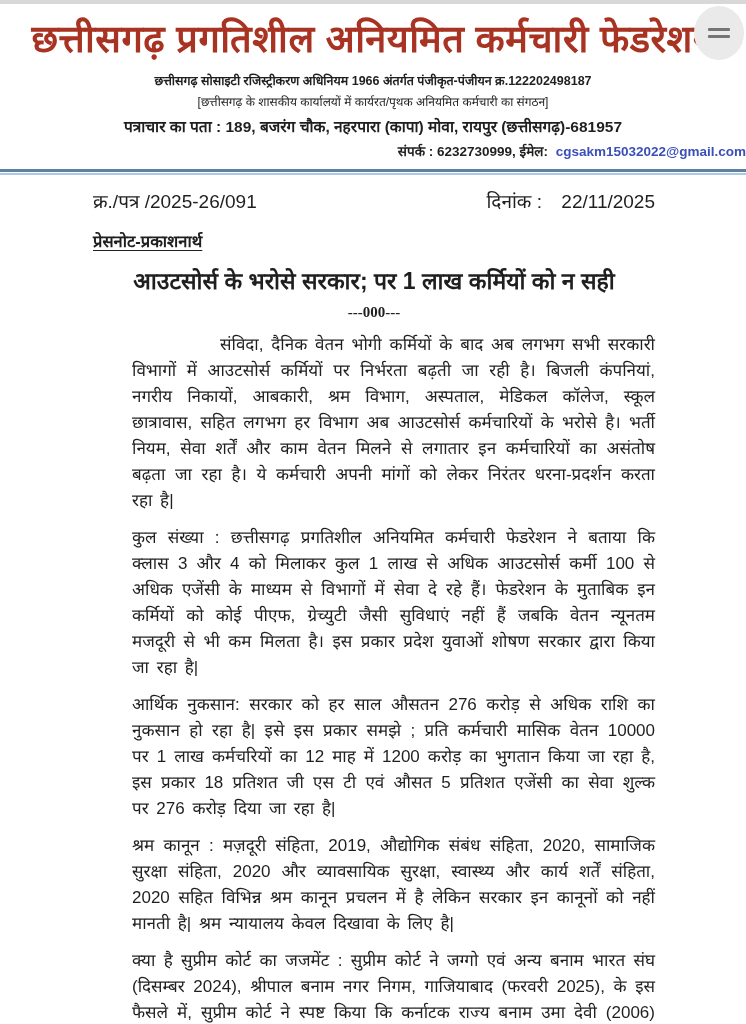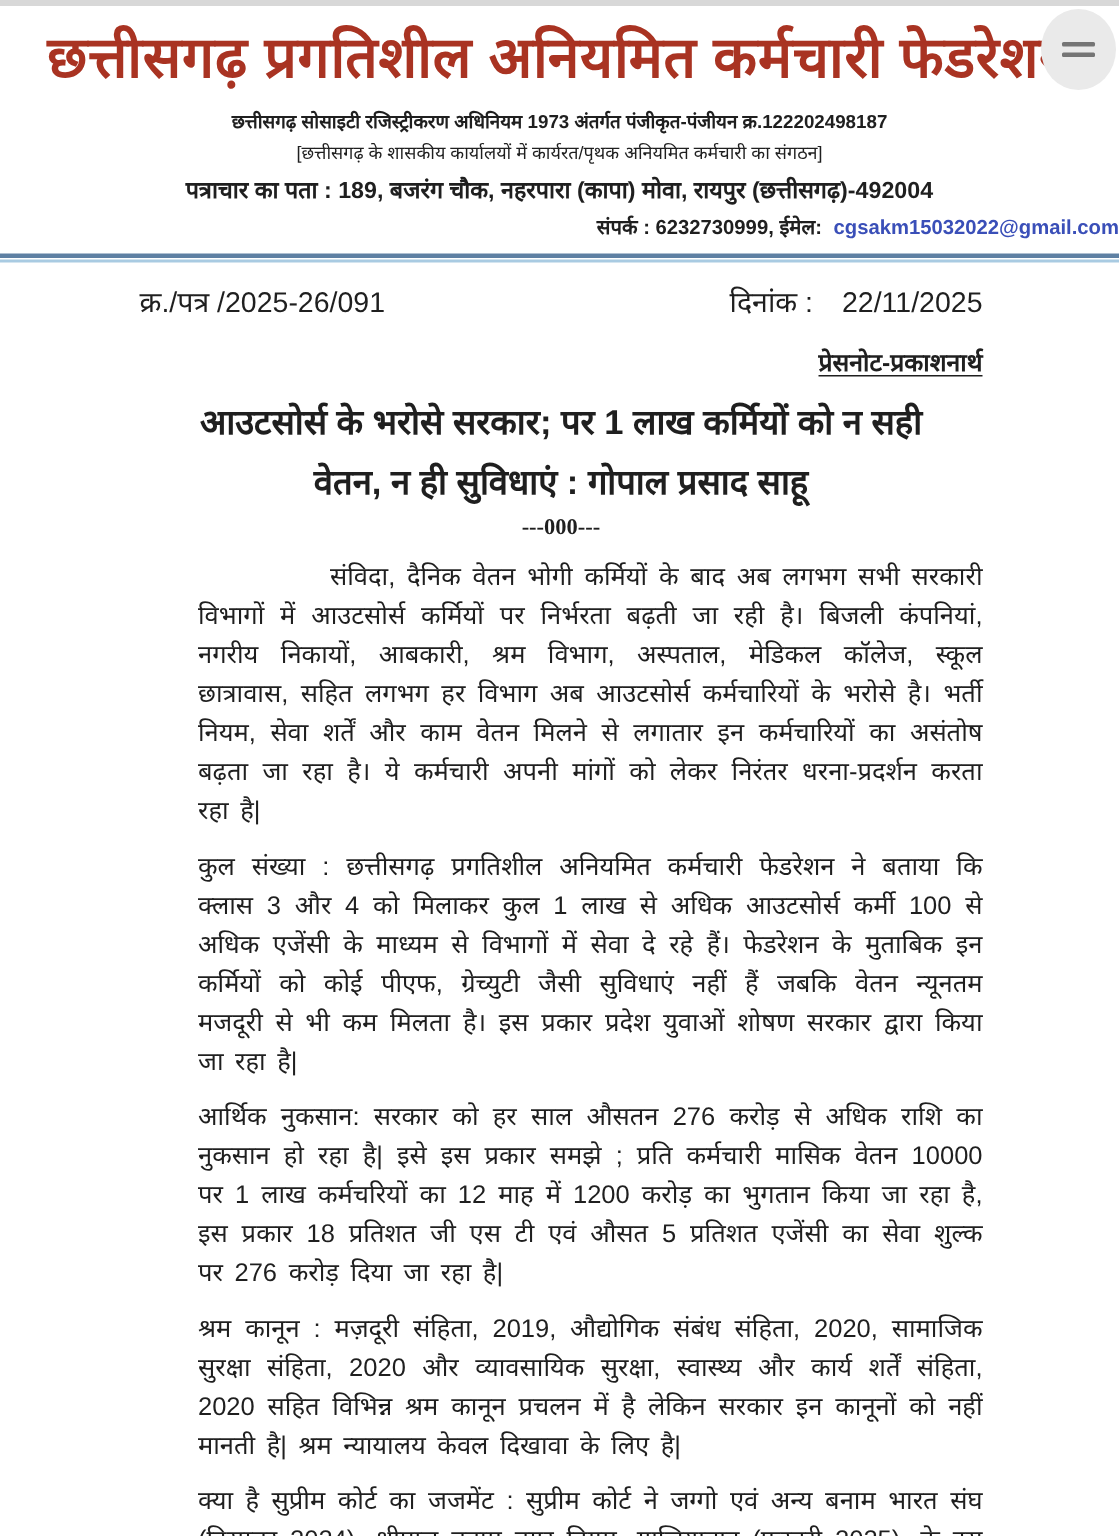--- a/index.html
+++ b/index.html
@@ -56,21 +56,21 @@
   .ref-row {
     display: flex;
     justify-content: space-between;
     align-items: baseline;
     font-size: 19px;
     margin-top: 13px;
   }
   .date-val { margin-left: 14px; }
 
   .pressnote {
-    text-align: right;
+    text-align: left;
     font-size: 16.5px;
     font-weight: bold;
     text-decoration: underline;
     text-underline-offset: 3px;
     margin-top: 15px;
   }
   .headline {
     margin: 9px 0 0;
     text-align: center;
     font-size: 23px;
@@ -102,23 +102,23 @@
 
   <button class="menu-btn">
     <span class="menu-icon">
       <span></span>
         <span></span>
     </span>
   </button>
 
   <header>
     <h1 class="org-name" style="color: rgb(169, 51, 34);">छत्तीसगढ़ प्रगतिशील अनियमित कर्मचारी फेडरेशन</h1>
-    <div class="reg-line">छत्तीसगढ़ सोसाइटी रजिस्ट्रीकरण अधिनियम 1973 अंतर्गत पंजीकृत-पंजीयन क्र.122202498187</div>
+    <div class="reg-line">छत्तीसगढ़ सोसाइटी रजिस्ट्रीकरण अधिनियम 1966 अंतर्गत पंजीकृत-पंजीयन क्र.122202498187</div>
     <div class="sub-line">[छत्तीसगढ़ के शासकीय कार्यालयों में कार्यरत/पृथक अनियमित कर्मचारी का संगठन]</div>
-    <div class="addr-line">पत्राचार का पता : 189, बजरंग चौक, नहरपारा (कापा) मोवा, रायपुर (छत्तीसगढ़)-492004</div>
+    <div class="addr-line">पत्राचार का पता : 189, बजरंग चौक, नहरपारा (कापा) मोवा, रायपुर (छत्तीसगढ़)-681957</div>
     <div class="contact-line">
       <span>संपर्क : 6232730999, ईमेल:</span>
       <a href="#" class="email-link" style="color: rgb(58, 79, 184);">cgsakm15032022@gmail.com</a>
     </div>
   </header>
 
   <div class="divider">
     <div class="d1" style="background: rgb(94, 128, 163);"></div>
     <div class="d2" style="background: rgb(169, 203, 226);"></div>
   </div>
@@ -129,21 +129,20 @@
       <span>
         <span>दिनांक :</span>
         <span class="date-val">22/11/2025</span>
       </span>
     </div>
 
     <div class="pressnote">प्रेसनोट-प्रकाशनार्थ</div>
 
     <h2 class="headline">
       <span>आउटसोर्स के भरोसे सरकार; पर 1 लाख कर्मियों को न सही</span><br>
-      <span>वेतन, न ही सुविधाएं  : गोपाल प्रसाद साहू</span>
     </h2>
 
     <div class="separator">---000---</div>
 
     <div class="paragraphs">
         <p class="para indent">संविदा, दैनिक वेतन भोगी कर्मियों के बाद अब लगभग सभी सरकारी विभागों में आउटसोर्स कर्मियों पर निर्भरता बढ़ती जा रही है। बिजली कंपनियां, नगरीय निकायों, आबकारी, श्रम विभाग, अस्पताल, मेडिकल कॉलेज, स्कूल छात्रावास, सहित लगभग हर विभाग अब आउटसोर्स कर्मचारियों के भरोसे है। भर्ती नियम, सेवा शर्तें और काम वेतन मिलने से लगातार इन कर्मचारियों का असंतोष बढ़ता जा रहा है। ये कर्मचारी अपनी मांगों को लेकर निरंतर धरना-प्रदर्शन करता रहा है|</p>
         <p class="para">कुल संख्या : छत्तीसगढ़ प्रगतिशील अनियमित कर्मचारी फेडरेशन ने बताया कि क्लास 3 और 4 को मिलाकर कुल 1 लाख से अधिक आउटसोर्स कर्मी 100 से अधिक एजेंसी के माध्यम से विभागों में सेवा दे रहे हैं। फेडरेशन के मुताबिक इन कर्मियों को कोई पीएफ, ग्रेच्युटी जैसी सुविधाएं नहीं हैं जबकि वेतन न्यूनतम मजदूरी से भी कम मिलता है। इस प्रकार प्रदेश युवाओं शोषण सरकार द्वारा किया जा रहा है|</p>
         <p class="para">आर्थिक नुकसान: सरकार को हर साल औसतन 276 करोड़ से अधिक राशि का नुकसान हो रहा है| इसे इस प्रकार समझे ; प्रति कर्मचारी मासिक वेतन 10000 पर 1 लाख कर्मचरियों का 12 माह में 1200 करोड़ का भुगतान किया जा रहा है, इस प्रकार 18 प्रतिशत जी एस टी एवं औसत 5 प्रतिशत एजेंसी का सेवा शुल्क पर 276 करोड़ दिया जा रहा है|</p>
         <p class="para">श्रम कानून : मज़दूरी संहिता, 2019, औद्योगिक संबंध संहिता, 2020, सामाजिक सुरक्षा संहिता, 2020 और व्यावसायिक सुरक्षा, स्वास्थ्य और कार्य शर्तें संहिता, 2020 सहित विभिन्न श्रम कानून प्रचलन में है लेकिन सरकार इन कानूनों को नहीं मानती है| श्रम न्यायालय केवल दिखावा के लिए है|</p>
         <p class="para">क्या है सुप्रीम कोर्ट का जजमेंट : सुप्रीम कोर्ट ने जग्गो एवं अन्य बनाम भारत संघ (दिसम्बर 2024), श्रीपाल बनाम नगर निगम, गाजियाबाद (फरवरी 2025), के इस फैसले में, सुप्रीम कोर्ट ने स्पष्ट किया कि कर्नाटक राज्य बनाम उमा देवी (2006) के निर्णय का उपयोग नियोक्ता द्वारा नियमितीकरण से इनकार करने के लिए नहीं किया जा सकता, विशेषकर जब कर्मचारी लंबे समय से सेवा में हों । न्यायालय ने दोहराया</p>

